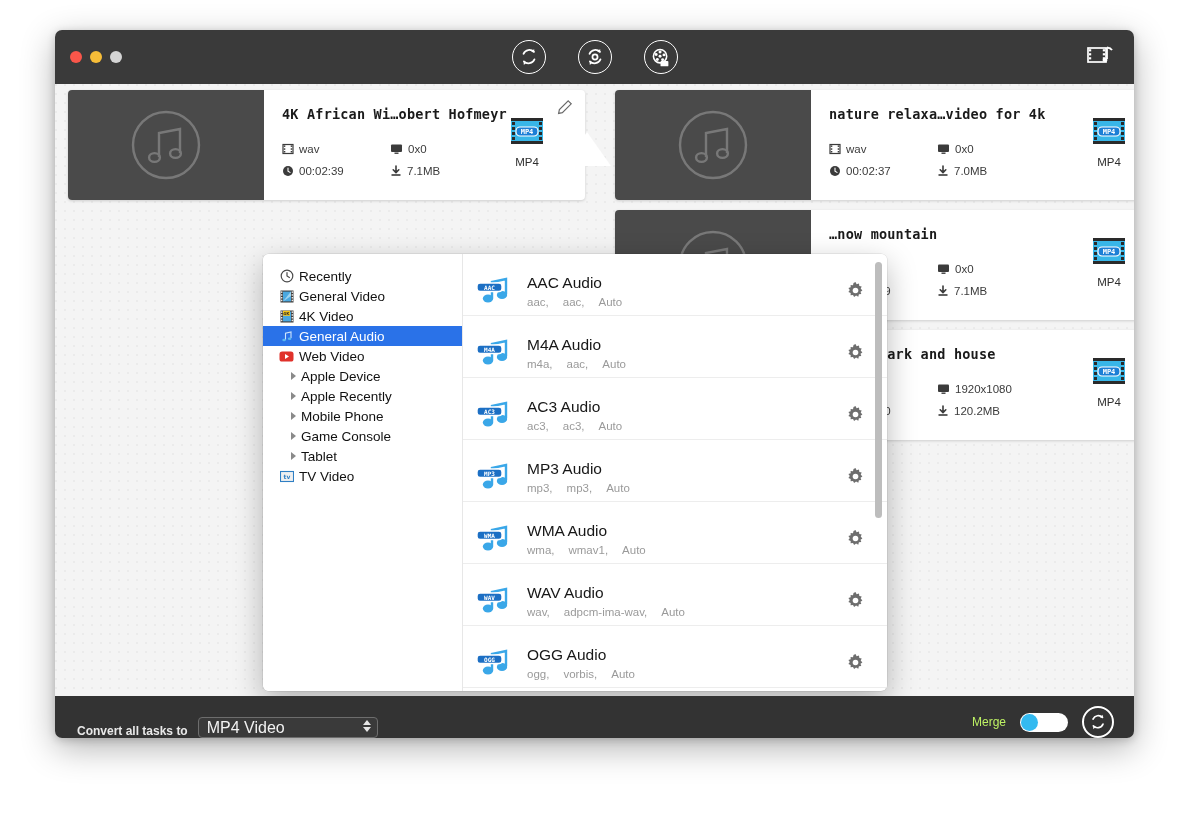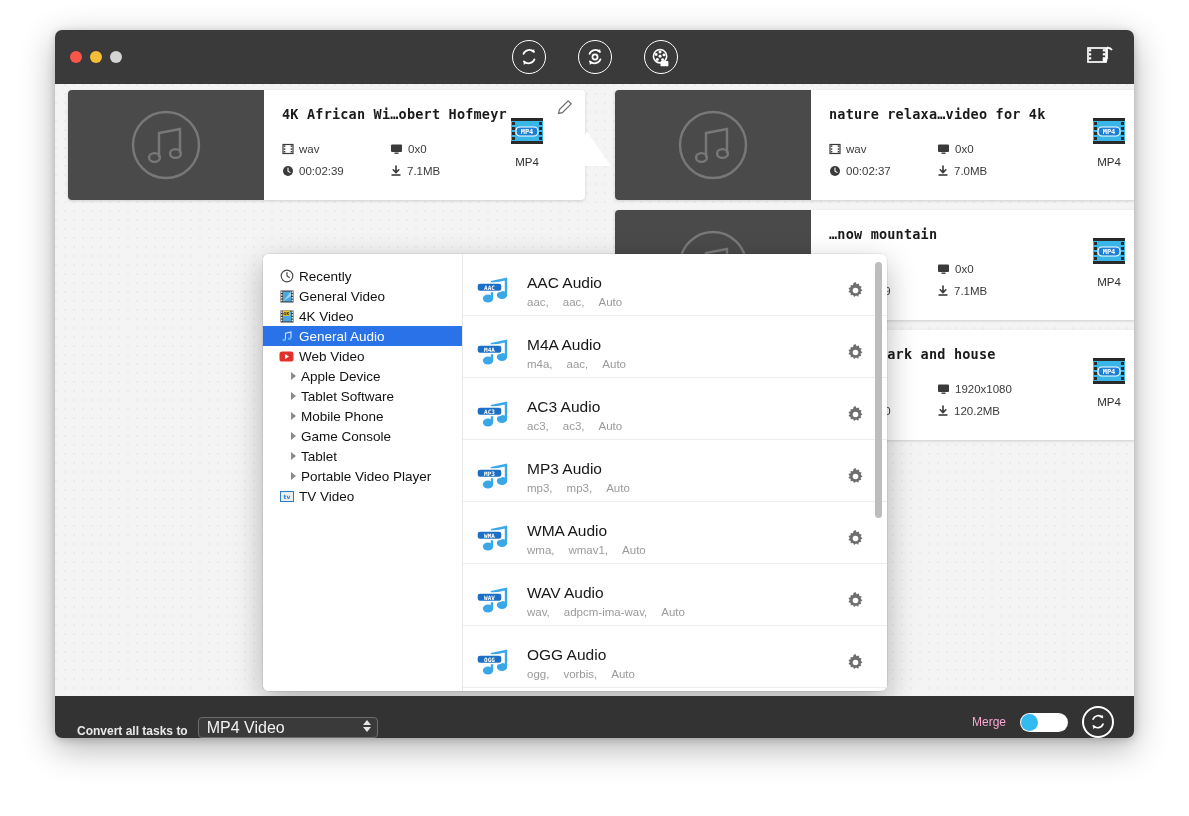--- a/index.html
+++ b/index.html
@@ -168,21 +168,21 @@
     display:flex; align-items:center; position:relative; cursor:pointer;
   }
   .select .val { font-size:16px; color:#f2f2f2; margin-left:8px; }
   .stepper { position:absolute; right:6px; top:2px; display:flex; flex-direction:column; gap:2px; }
   .st-up { width:0;height:0;border-left:4px solid transparent;border-right:4px solid transparent;
            border-bottom:5px solid #e6e6e6; }
   .st-dn { width:0;height:0;border-left:4px solid transparent;border-right:4px solid transparent;
            border-top:5px solid #e6e6e6; }
 
   .bb-right { margin-left:auto; display:flex; align-items:center; margin-right:20px; gap:14px; }
-  .merge-label { font-size:12px; color:#f9a8d4; }
+  .merge-label { font-size:12px; color:#bef264; }
   .toggle {
     width:48px; height:19px; border-radius:10px; background:#ffffff;
     position:relative; cursor:pointer;
   }
   .knob { position:absolute; left:1px; top:1px; width:17px; height:17px;
           border-radius:50%; background:#33baf0; }
   .convert-btn {
     width:32px; height:32px; border-radius:50%; border:2px solid #fff;
     display:flex; align-items:center; justify-content:center; cursor:pointer;
   }
@@ -672,37 +672,33 @@
           </span>
           <span>Web Video</span>
         </div>
 
         <div class="side-item grp">
           <span class="tri"></span>
           <span>Apple Device</span>
         </div>
         <div class="side-item grp">
           <span class="tri"></span>
-          <span>Tablet Software</span>
+          <span>Apple Recently</span>
         </div>
         <div class="side-item grp">
           <span class="tri"></span>
           <span>Mobile Phone</span>
         </div>
         <div class="side-item grp">
           <span class="tri"></span>
           <span>Game Console</span>
         </div>
         <div class="side-item grp">
           <span class="tri"></span>
           <span>Tablet</span>
-        </div>
-        <div class="side-item grp">
-          <span class="tri"></span>
-          <span>Portable Video Player</span>
         </div>
 
         <div class="side-item">
           <span class="side-ico">
             <svg width="14" height="13" viewBox="0 0 14 13">
               <rect x="0.5" y="1.5" width="13" height="10" fill="#f0f0f0" stroke="#2f7fc4" stroke-width="1.1"></rect>
               <text x="7" y="9" font-size="6" fill="#2f7fc4" text-anchor="middle" font-family="DejaVu Sans, sans-serif" font-weight="bold">tv</text>
             </svg>
           </span>
           <span>TV Video</span>

